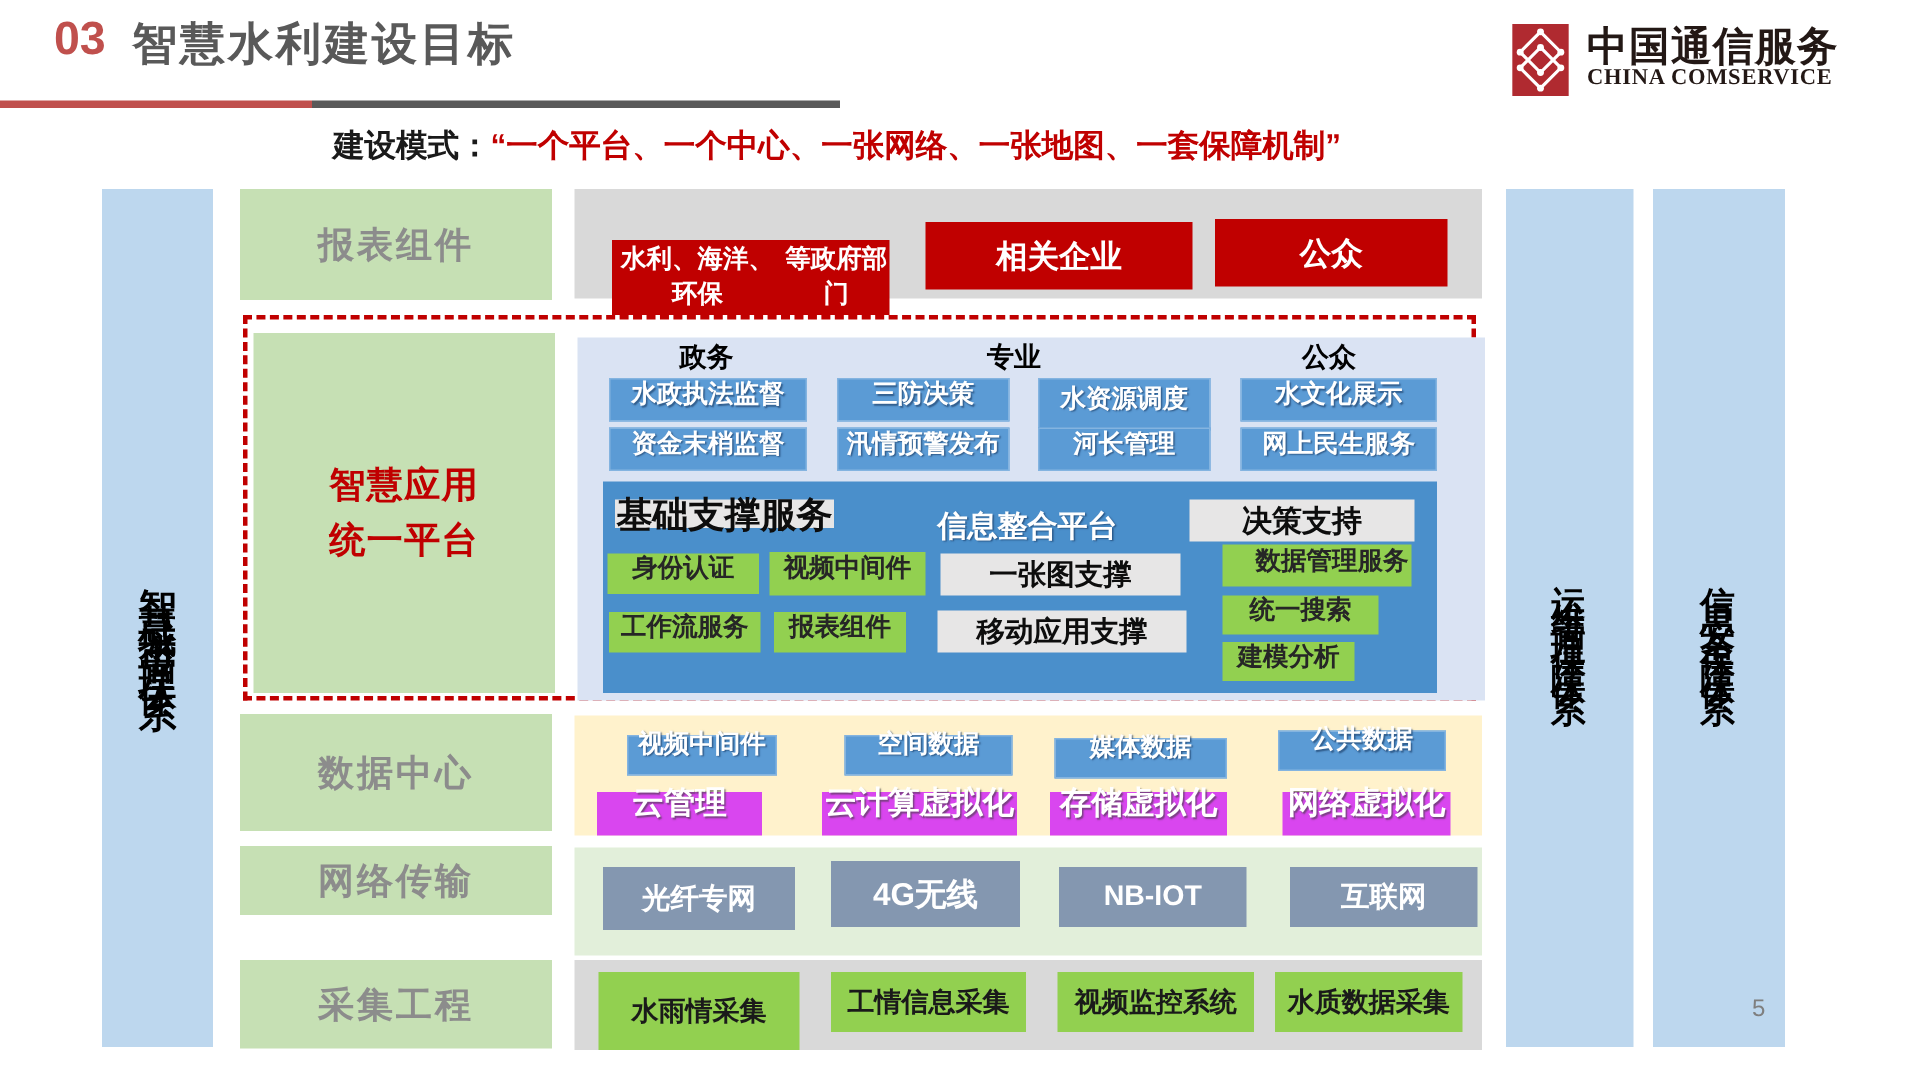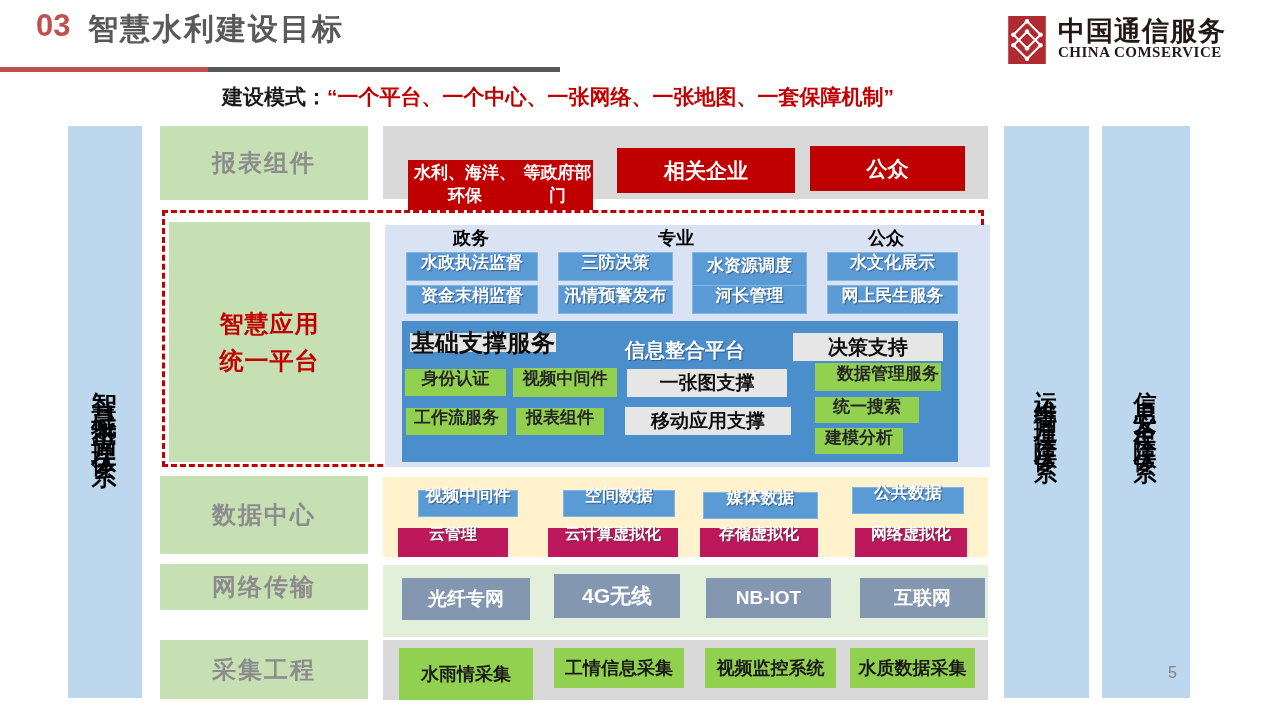--- a/index.html
+++ b/index.html
@@ -28,21 +28,21 @@
   .panel-gray{background:#d9d9d9;}
   .panel-lblue{background:#dae3f3;}
   .panel-dblue{background:#4a8fcb;}
   .panel-cream{background:#fff2cc;}
   .panel-lgreen{background:#e2efda;}
   
   .redbox{background:#c00000;color:#fff;font-weight:bold;}
   .bluebox{background:#5b9bd5;border:1px solid #84b4e0;color:#fff;font-weight:bold;font-size:17px;white-space:nowrap;text-shadow:1px 1px 1px rgba(20,50,90,.6);}
   .greenbox{background:#92d050;color:#262626;font-weight:bold;font-size:17px;white-space:nowrap;}
   .whitebox{background:#e7e6e6;color:#0d0d0d;font-weight:bold;font-size:19px;white-space:nowrap;}
-  .graybox{background:#be185d;color:#fff;font-weight:bold;font-size:16px;white-space:nowrap;text-shadow:1px 1px 1px rgba(60,60,60,.6);}
+  .graybox{background:#d946ef;color:#fff;font-weight:bold;font-size:21px;white-space:nowrap;text-shadow:1px 1px 1px rgba(60,60,60,.6);}
   .netbox{background:#8497b0;color:#fff;font-weight:bold;font-size:19px;white-space:nowrap;}
   .capbox{background:#92d050;color:#1a1a1a;font-weight:bold;font-size:18px;white-space:nowrap;}
   .hdr{font-size:18px;font-weight:bold;color:#000;}
   .lift span{transform:translateY(-4px);}
   .lift2 span{transform:translateY(-8px);}
   .dash-rect{border:3px dashed #c00000;}
   .pagenum{font-size:16px;color:#7f7f7f;}
   .integration{color:#fff;font-size:20px;font-weight:bold;white-space:nowrap;text-shadow:1px 1px 1px rgba(20,50,90,.6);}
 </style>
 </head>

